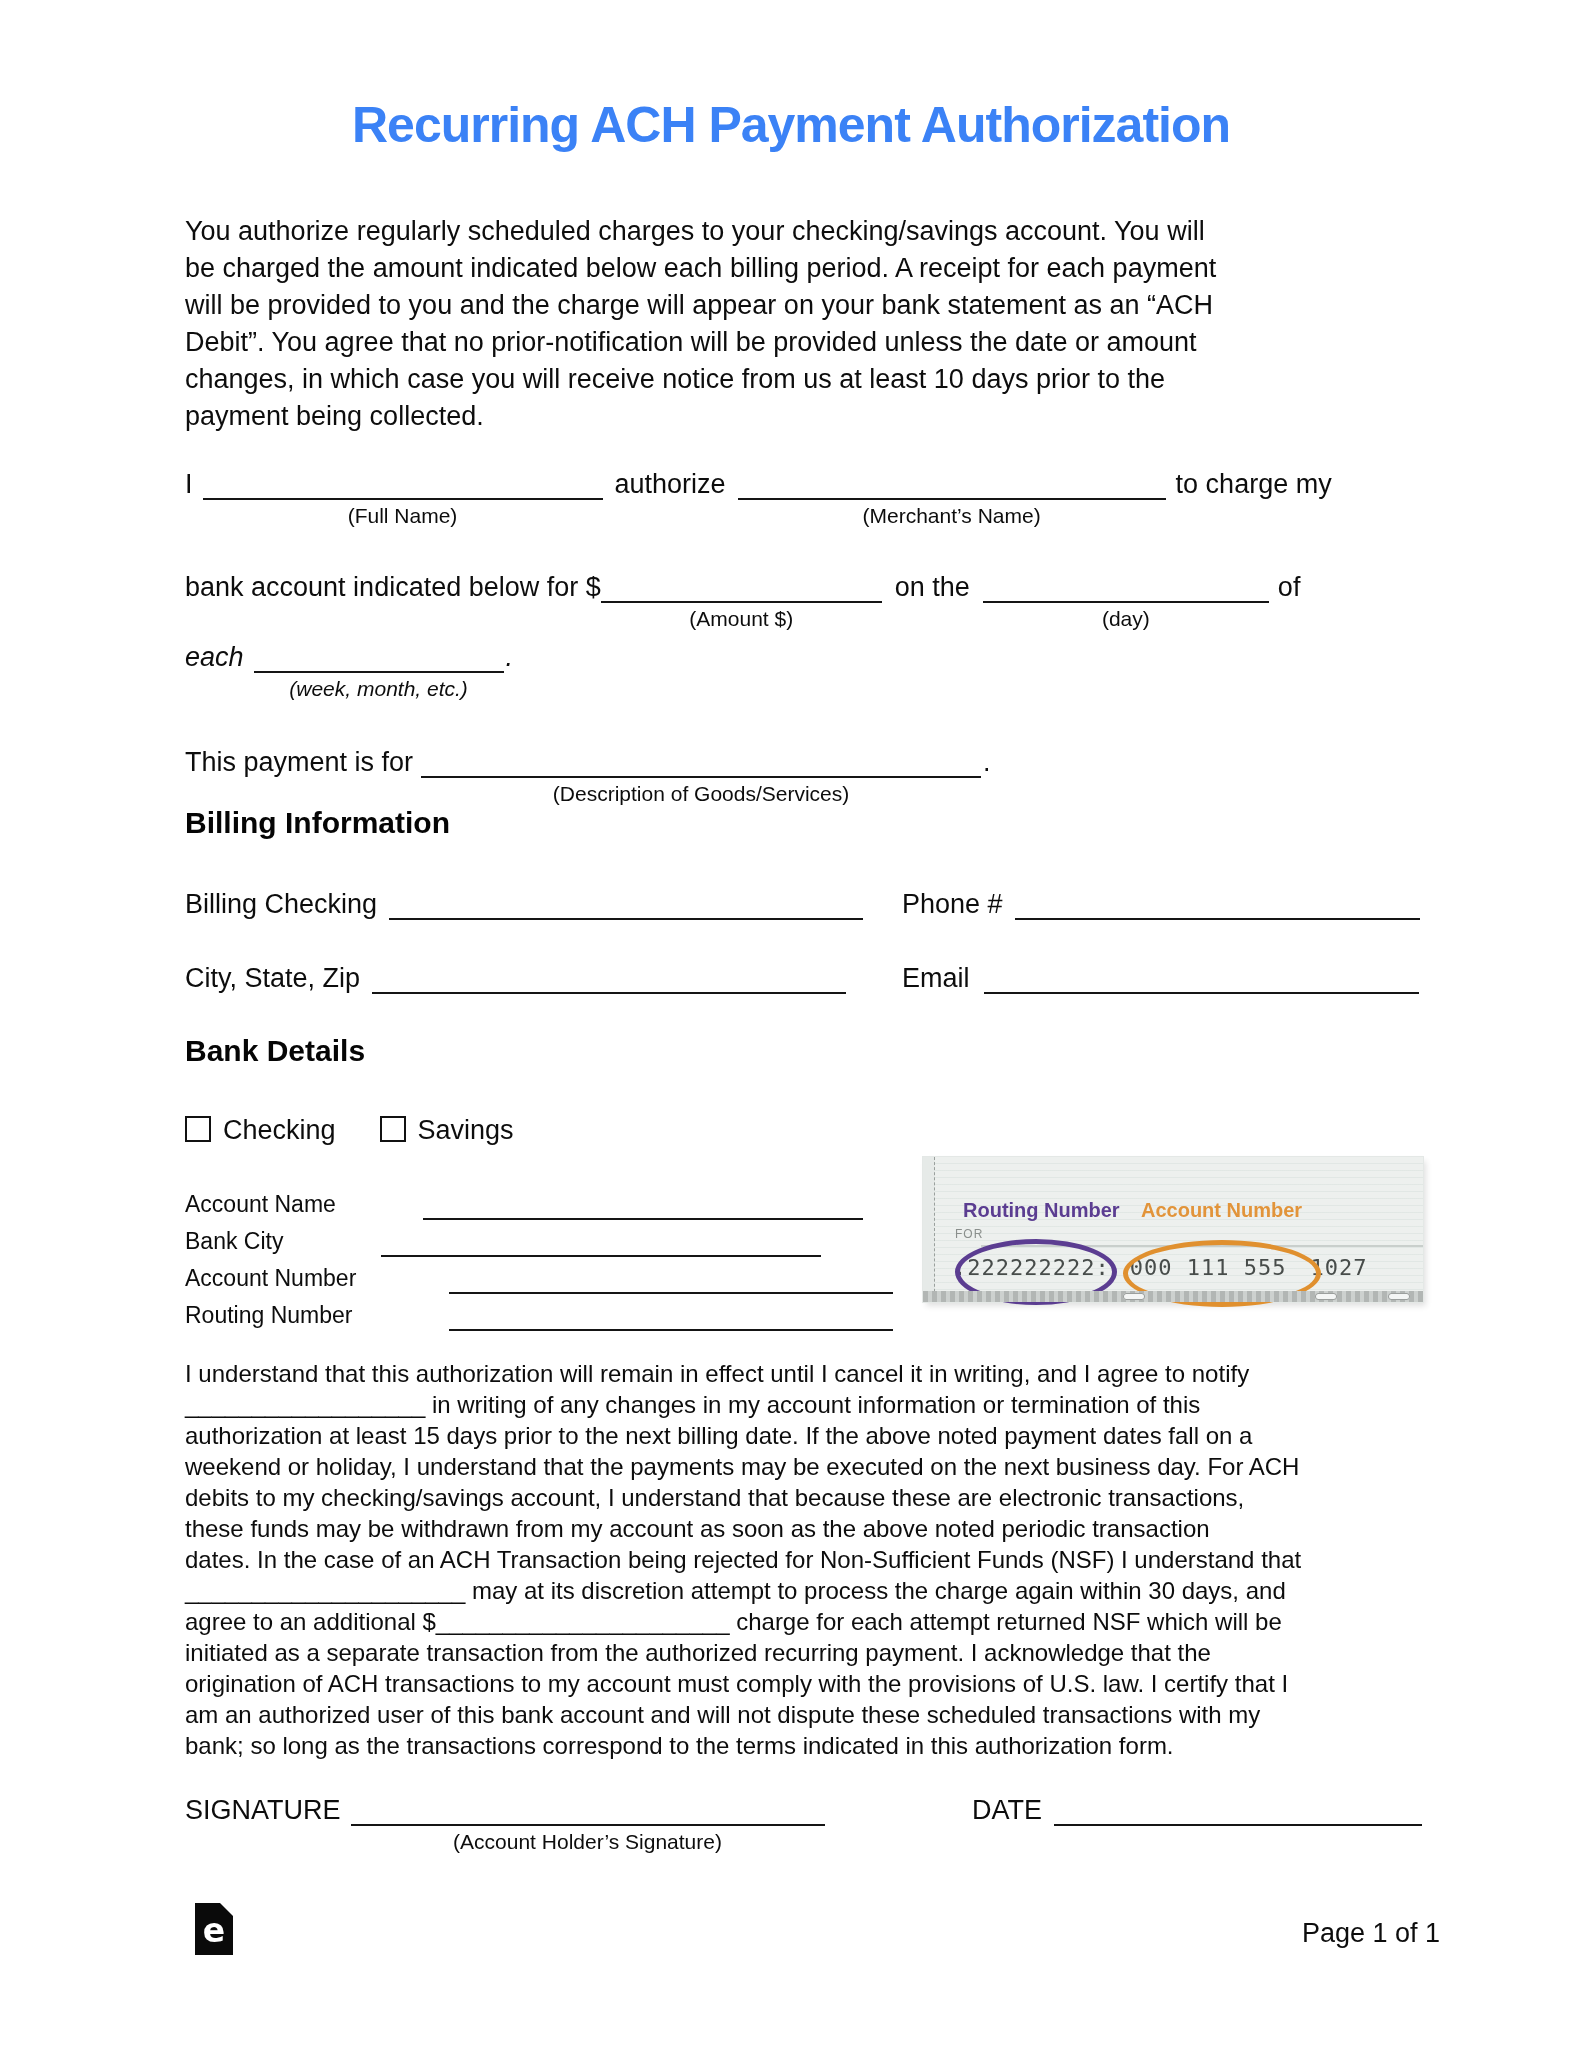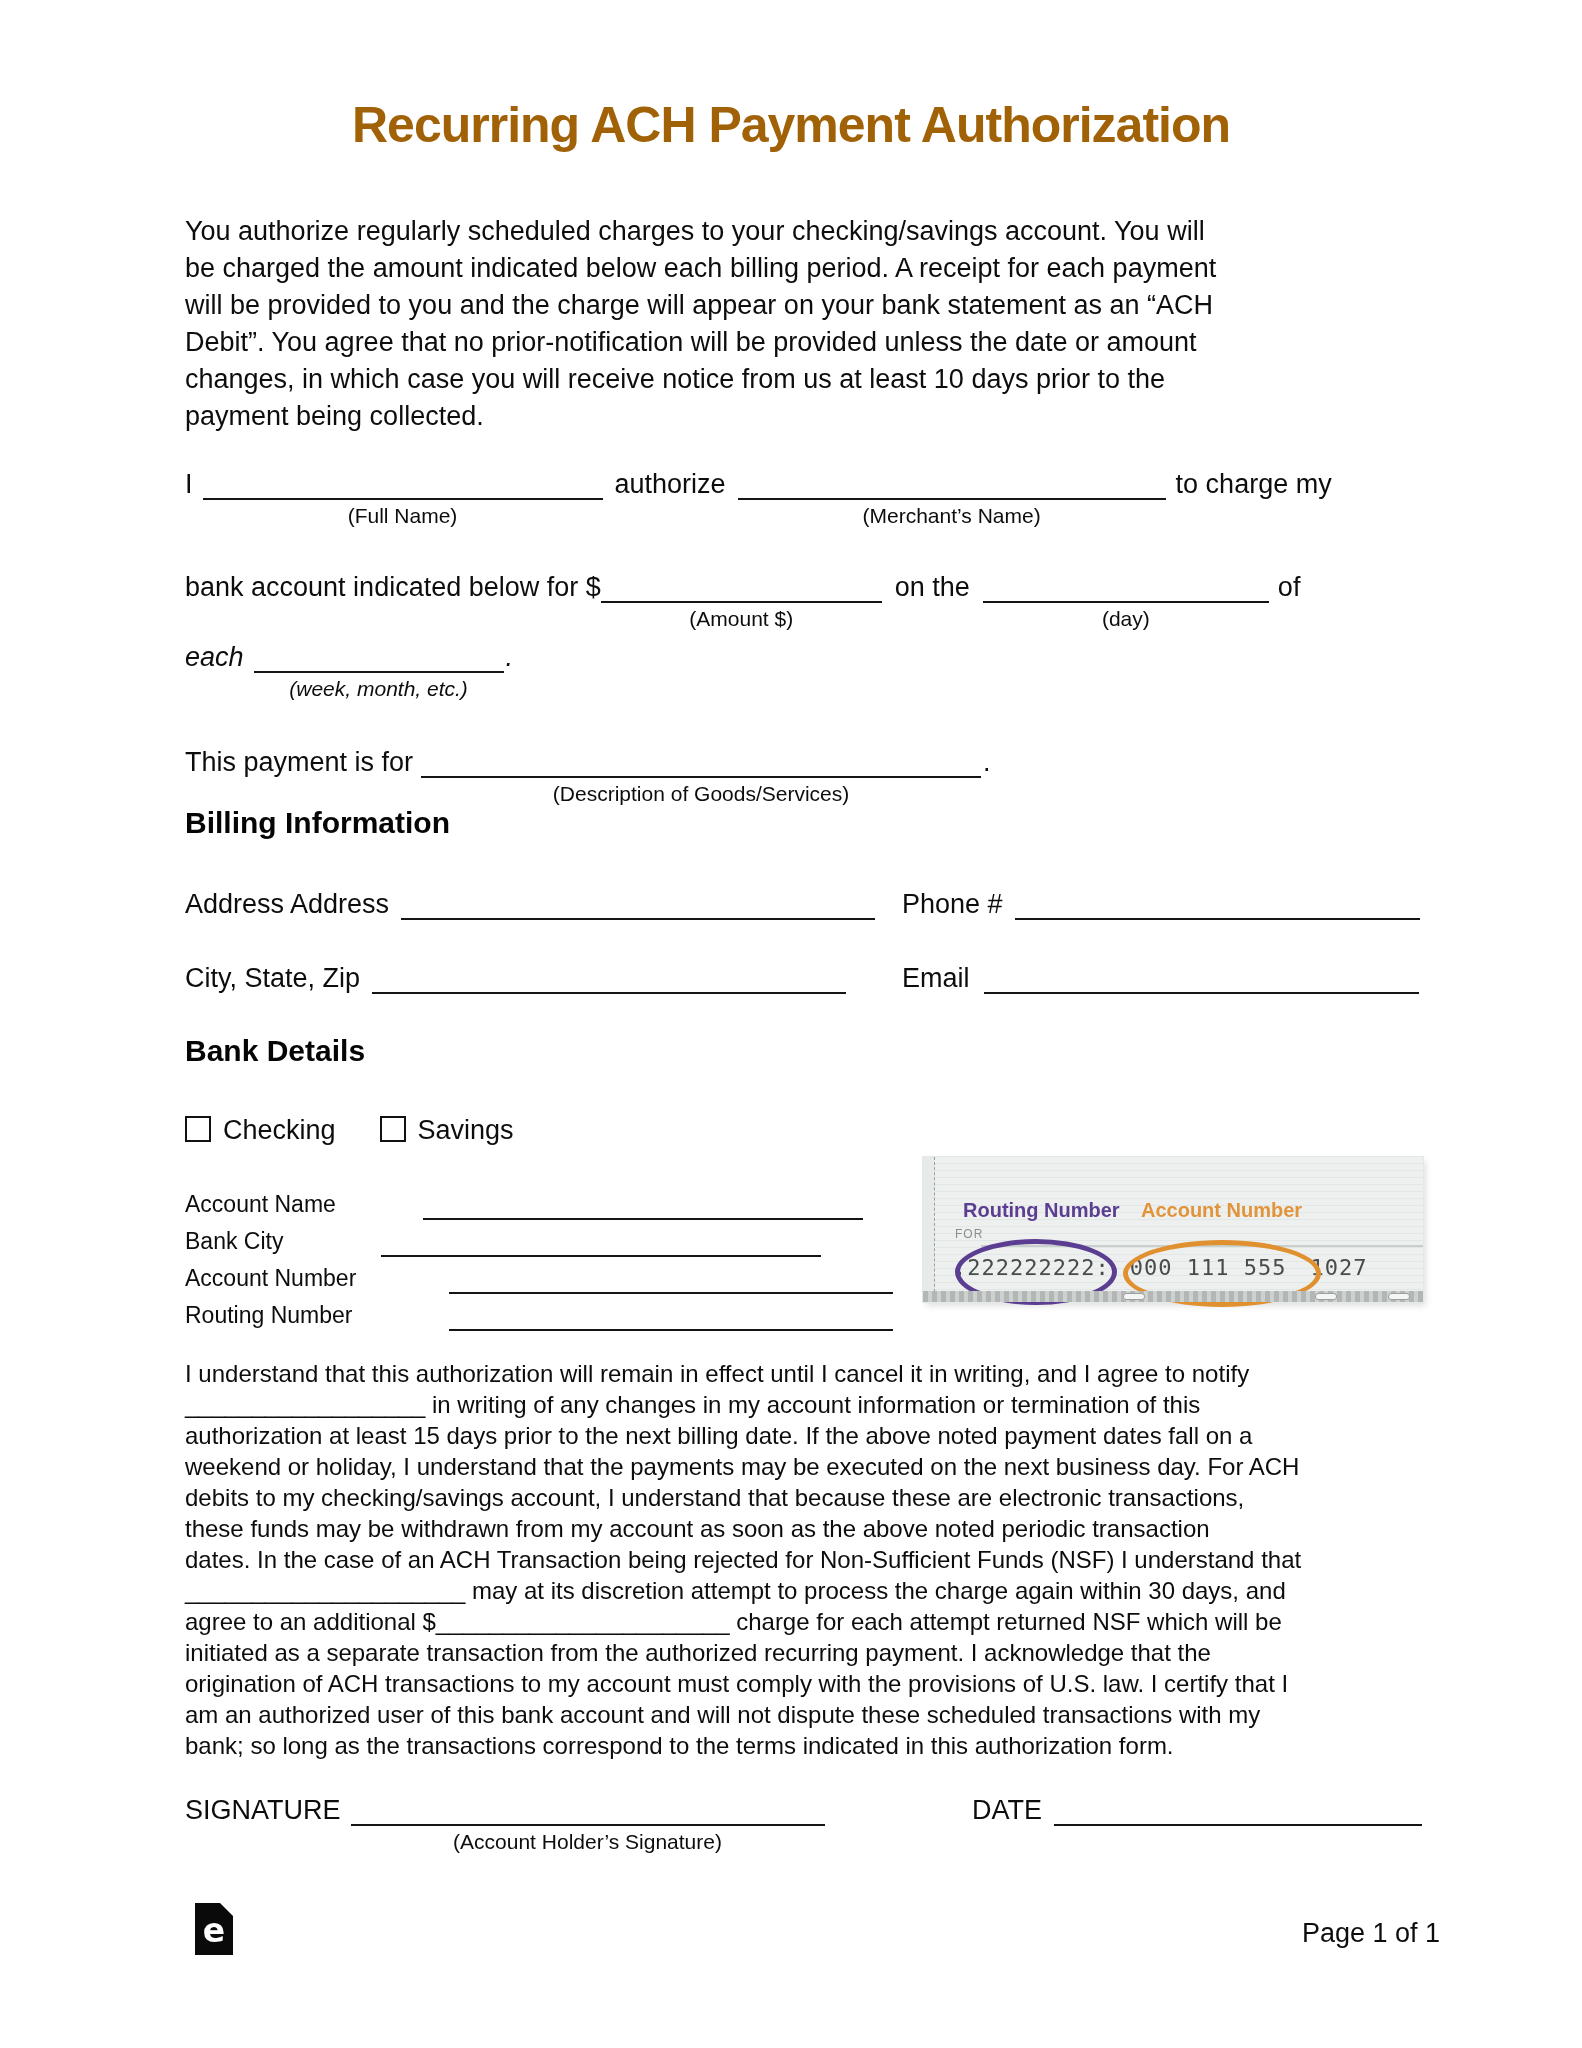--- a/index.html
+++ b/index.html
@@ -3,21 +3,21 @@
 <meta charset="utf-8">
 <style>
   html,body{margin:0;padding:0;background:#ffffff;}
   .page{
     position:relative;width:1582px;height:2048px;background:#ffffff;overflow:hidden;
     font-family:"Liberation Sans",sans-serif;color:#0d0d0d;
   }
   .abs{position:absolute;}
   .title{
     left:0;right:0;top:97px;text-align:center;
-    font-size:50px;font-weight:700;letter-spacing:-1px;line-height:56px;color:#a16207;
+    font-size:50px;font-weight:700;letter-spacing:-1px;line-height:56px;color:#3b82f6;
   }
   .para{left:185px;width:1280px;white-space:pre-line;}
   .intro{top:213px;font-size:27px;line-height:37px;}
   .terms{top:1358px;font-size:24px;line-height:31px;}
   .fill-row{left:185px;font-size:27px;white-space:nowrap;line-height:32px;}
   .fill-row .w{display:inline-block;vertical-align:top;line-height:32px;}
   .unit{display:inline-block;vertical-align:top;text-align:center;}
   .unit .line{height:30px;border-bottom:2px solid #151515;}
   .unit .sub,.sublabel{font-size:21px;line-height:26px;margin-top:3px;color:#0d0d0d;white-space:nowrap;}
   .blank{display:inline-block;vertical-align:top;height:30px;border-bottom:2px solid #151515;}
@@ -78,21 +78,21 @@
     <span class="w">each</span><span class="unit" style="margin-left:10px;width:250px;"><span class="line" style="display:block;"></span><span class="sub" style="display:block;">(week, month, etc.)</span></span><span class="w" style="margin-left:2px;">.</span>
   </div>
 
   <div class="abs fill-row" style="top:746px;">
     <span class="w">This payment is for</span><span class="unit" style="margin-left:8px;width:560px;"><span class="line" style="display:block;"></span><span class="sub" style="display:block;">(Description of Goods/Services)</span></span><span class="w" style="margin-left:2px;">.</span>
   </div>
 
   <div class="abs heading" style="top:806px;">Billing Information</div>
 
   <div class="abs fill-row" style="top:888px;width:1280px;">
-    <span class="w">Address Address</span><span class="blank" style="margin-left:12px;width:474px;"></span>
+    <span class="w">Billing Checking</span><span class="blank" style="margin-left:12px;width:474px;"></span>
     <span class="rgroup" style="left:717px;"><span class="w">Phone #</span><span class="blank" style="margin-left:12px;width:405px;"></span></span>
   </div>
 
   <div class="abs fill-row" style="top:962px;width:1280px;">
     <span class="w">City, State, Zip</span><span class="blank" style="margin-left:12px;width:474px;"></span>
     <span class="rgroup" style="left:717px;"><span class="w">Email</span><span class="blank" style="margin-left:14px;width:435px;"></span></span>
   </div>
 
   <div class="abs heading" style="top:1034px;">Bank Details</div>
 

